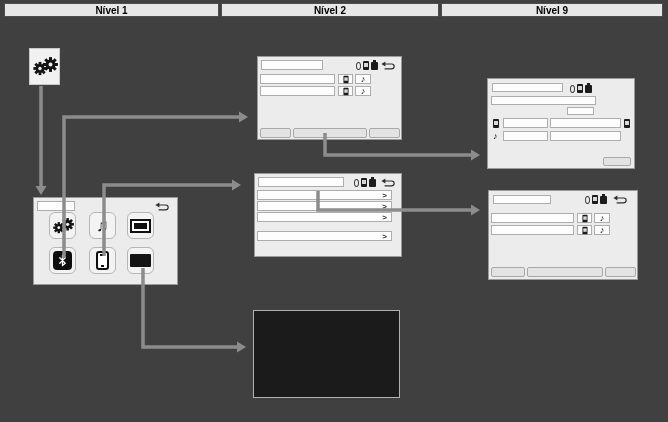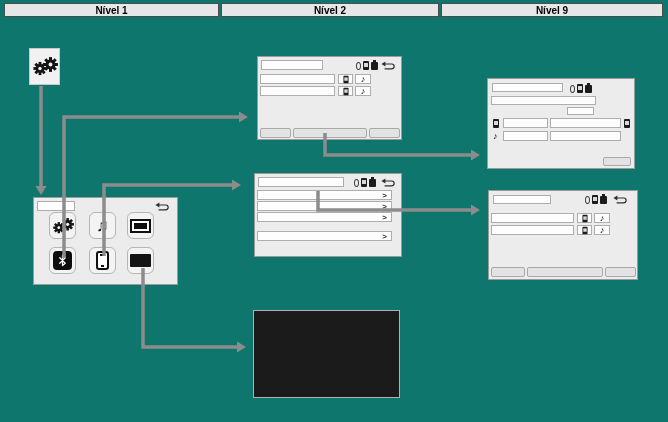--- a/index.html
+++ b/index.html
@@ -1,17 +1,17 @@
 <!DOCTYPE html>
 <html><head>
 <meta charset="utf-8">
 <style>
   html,body{margin:0;padding:0;background:#ffffff;}
   #stage{position:relative;width:668px;height:422px;overflow:hidden;
-         font-family:"Liberation Sans",sans-serif;background:#0f766e;}
+         font-family:"Liberation Sans",sans-serif;background:#404040;}
   *{box-sizing:border-box;}
 
   
   .hcell{position:absolute;top:3px;height:14px;background:#e7e7e7;border:1px solid #4d4d4d;
          display:flex;align-items:center;justify-content:center;
          font-size:10px;font-weight:bold;color:#000;}
 
   
   .panel{position:absolute;background:#ececec;border:1px solid #9a9a9a;}
   .wbox{position:absolute;background:#fdfdfd;border:1px solid #adadad;}

